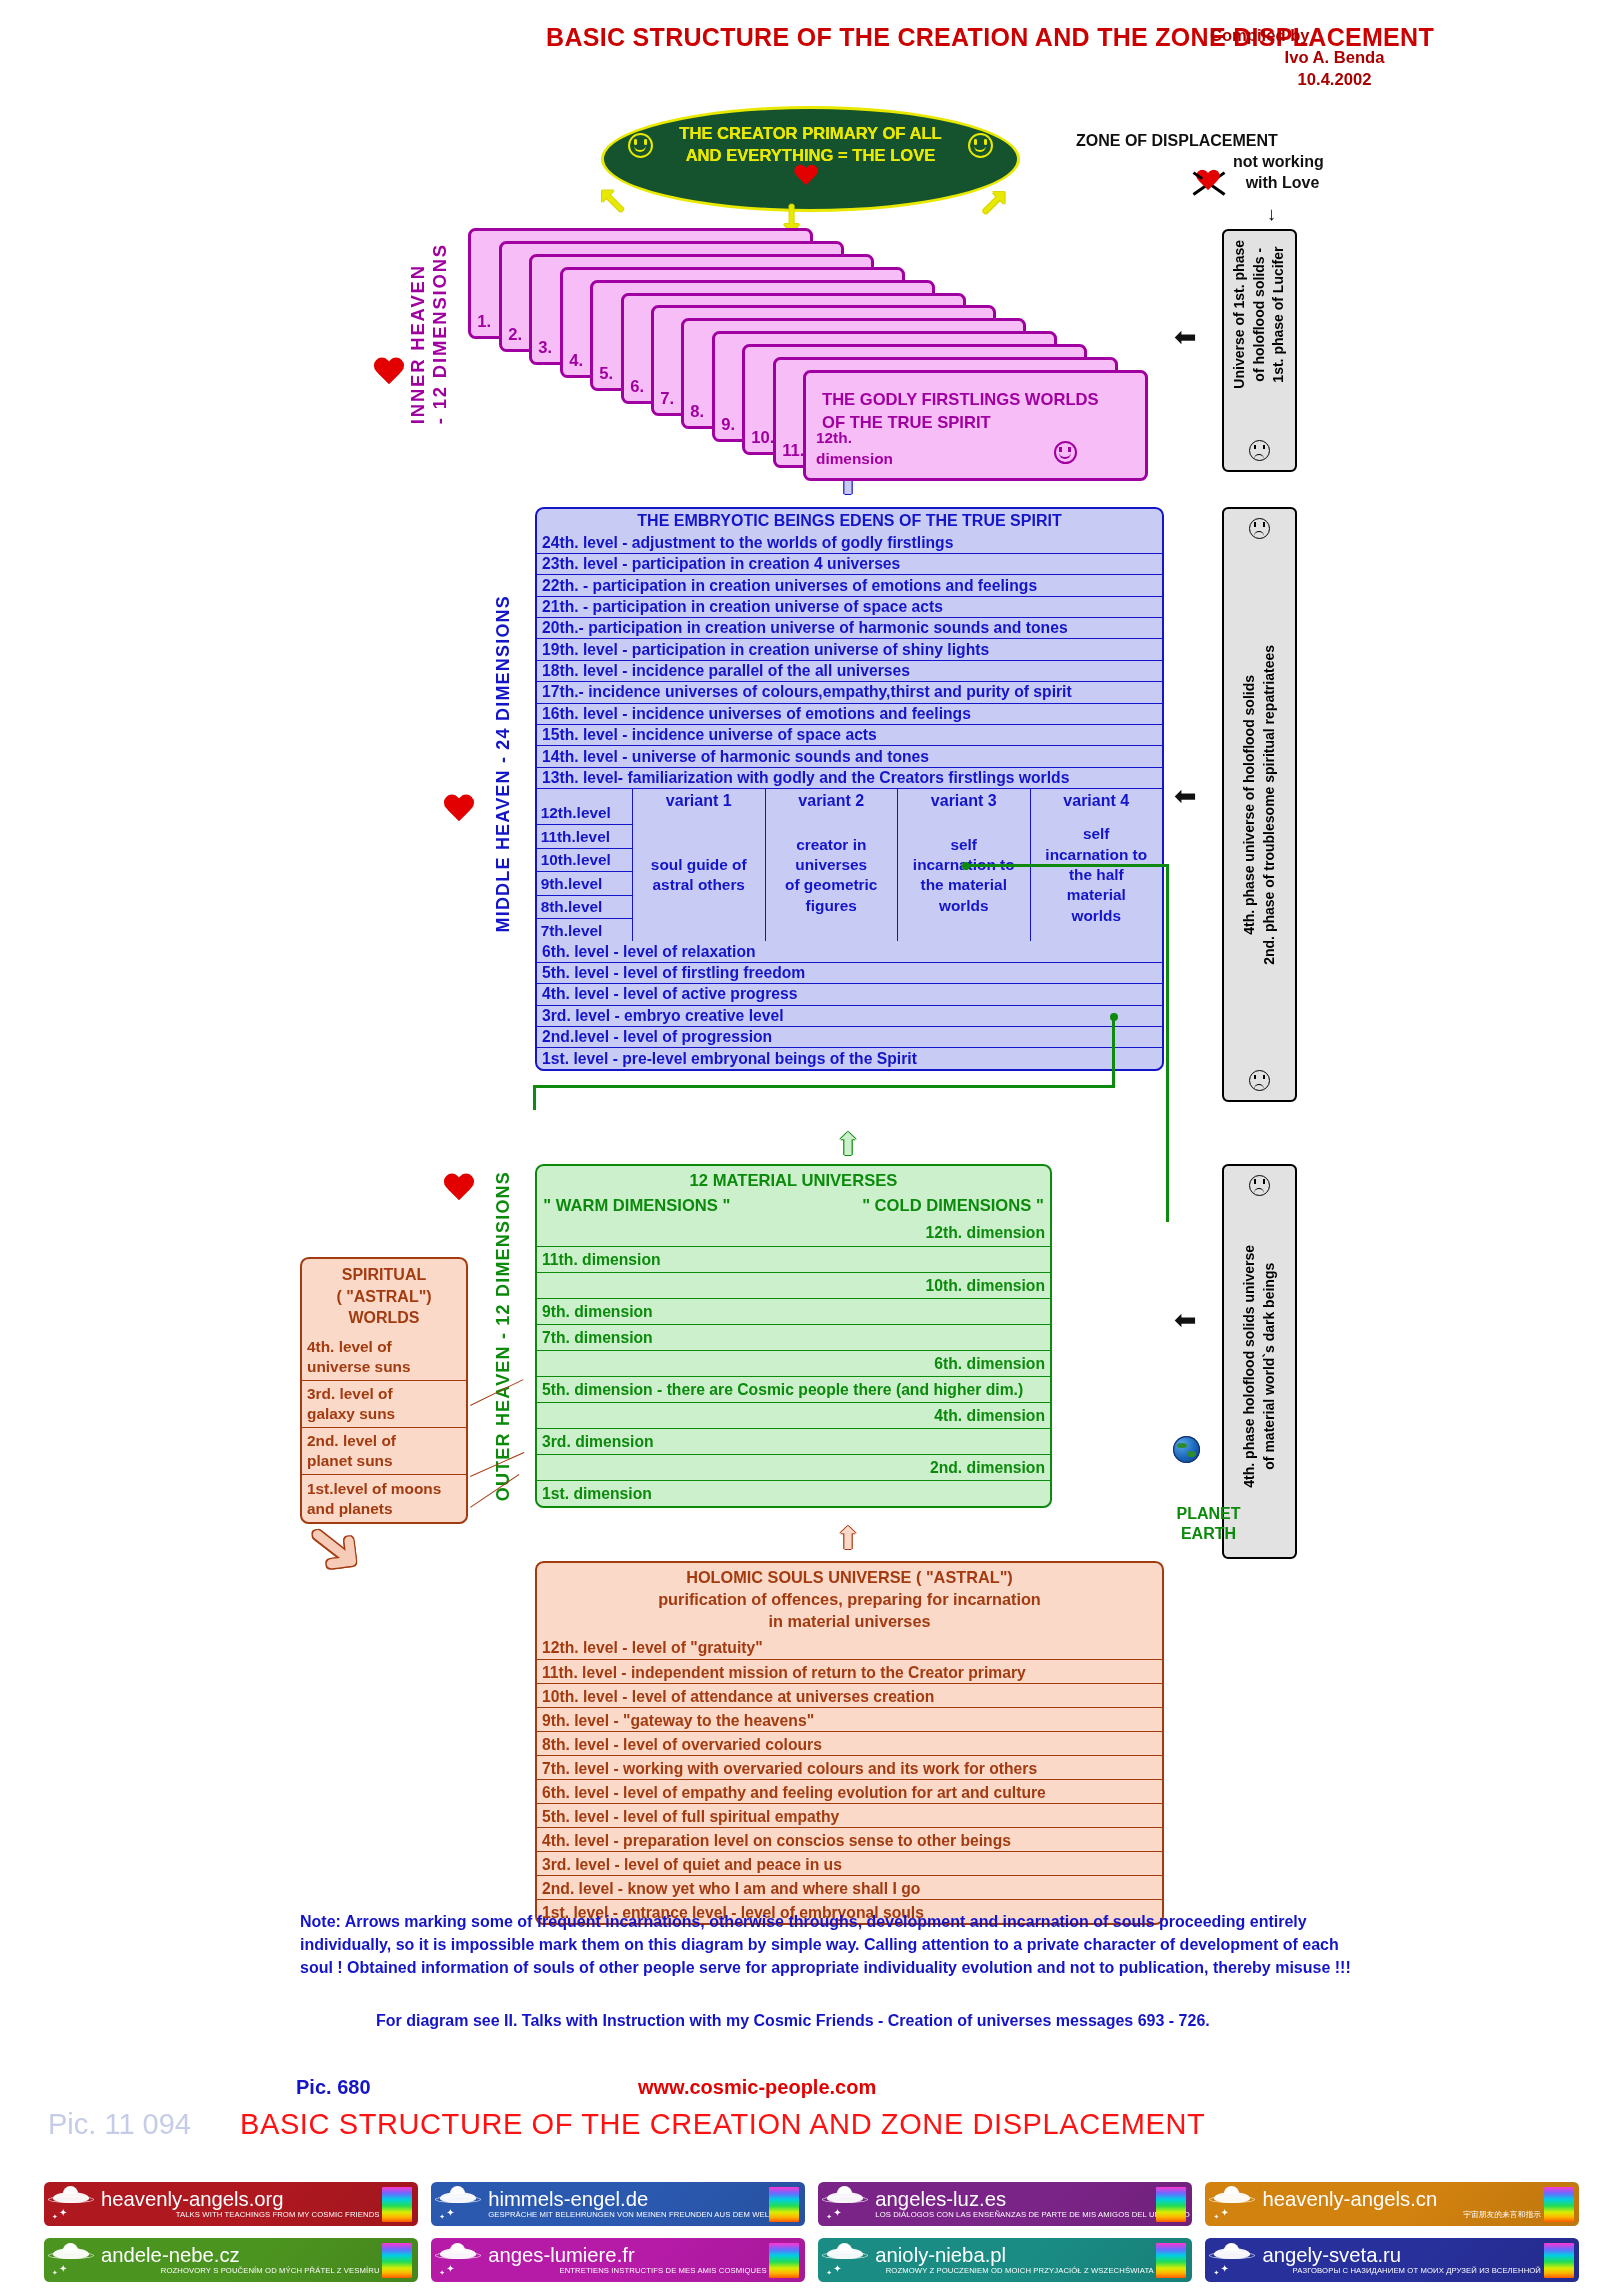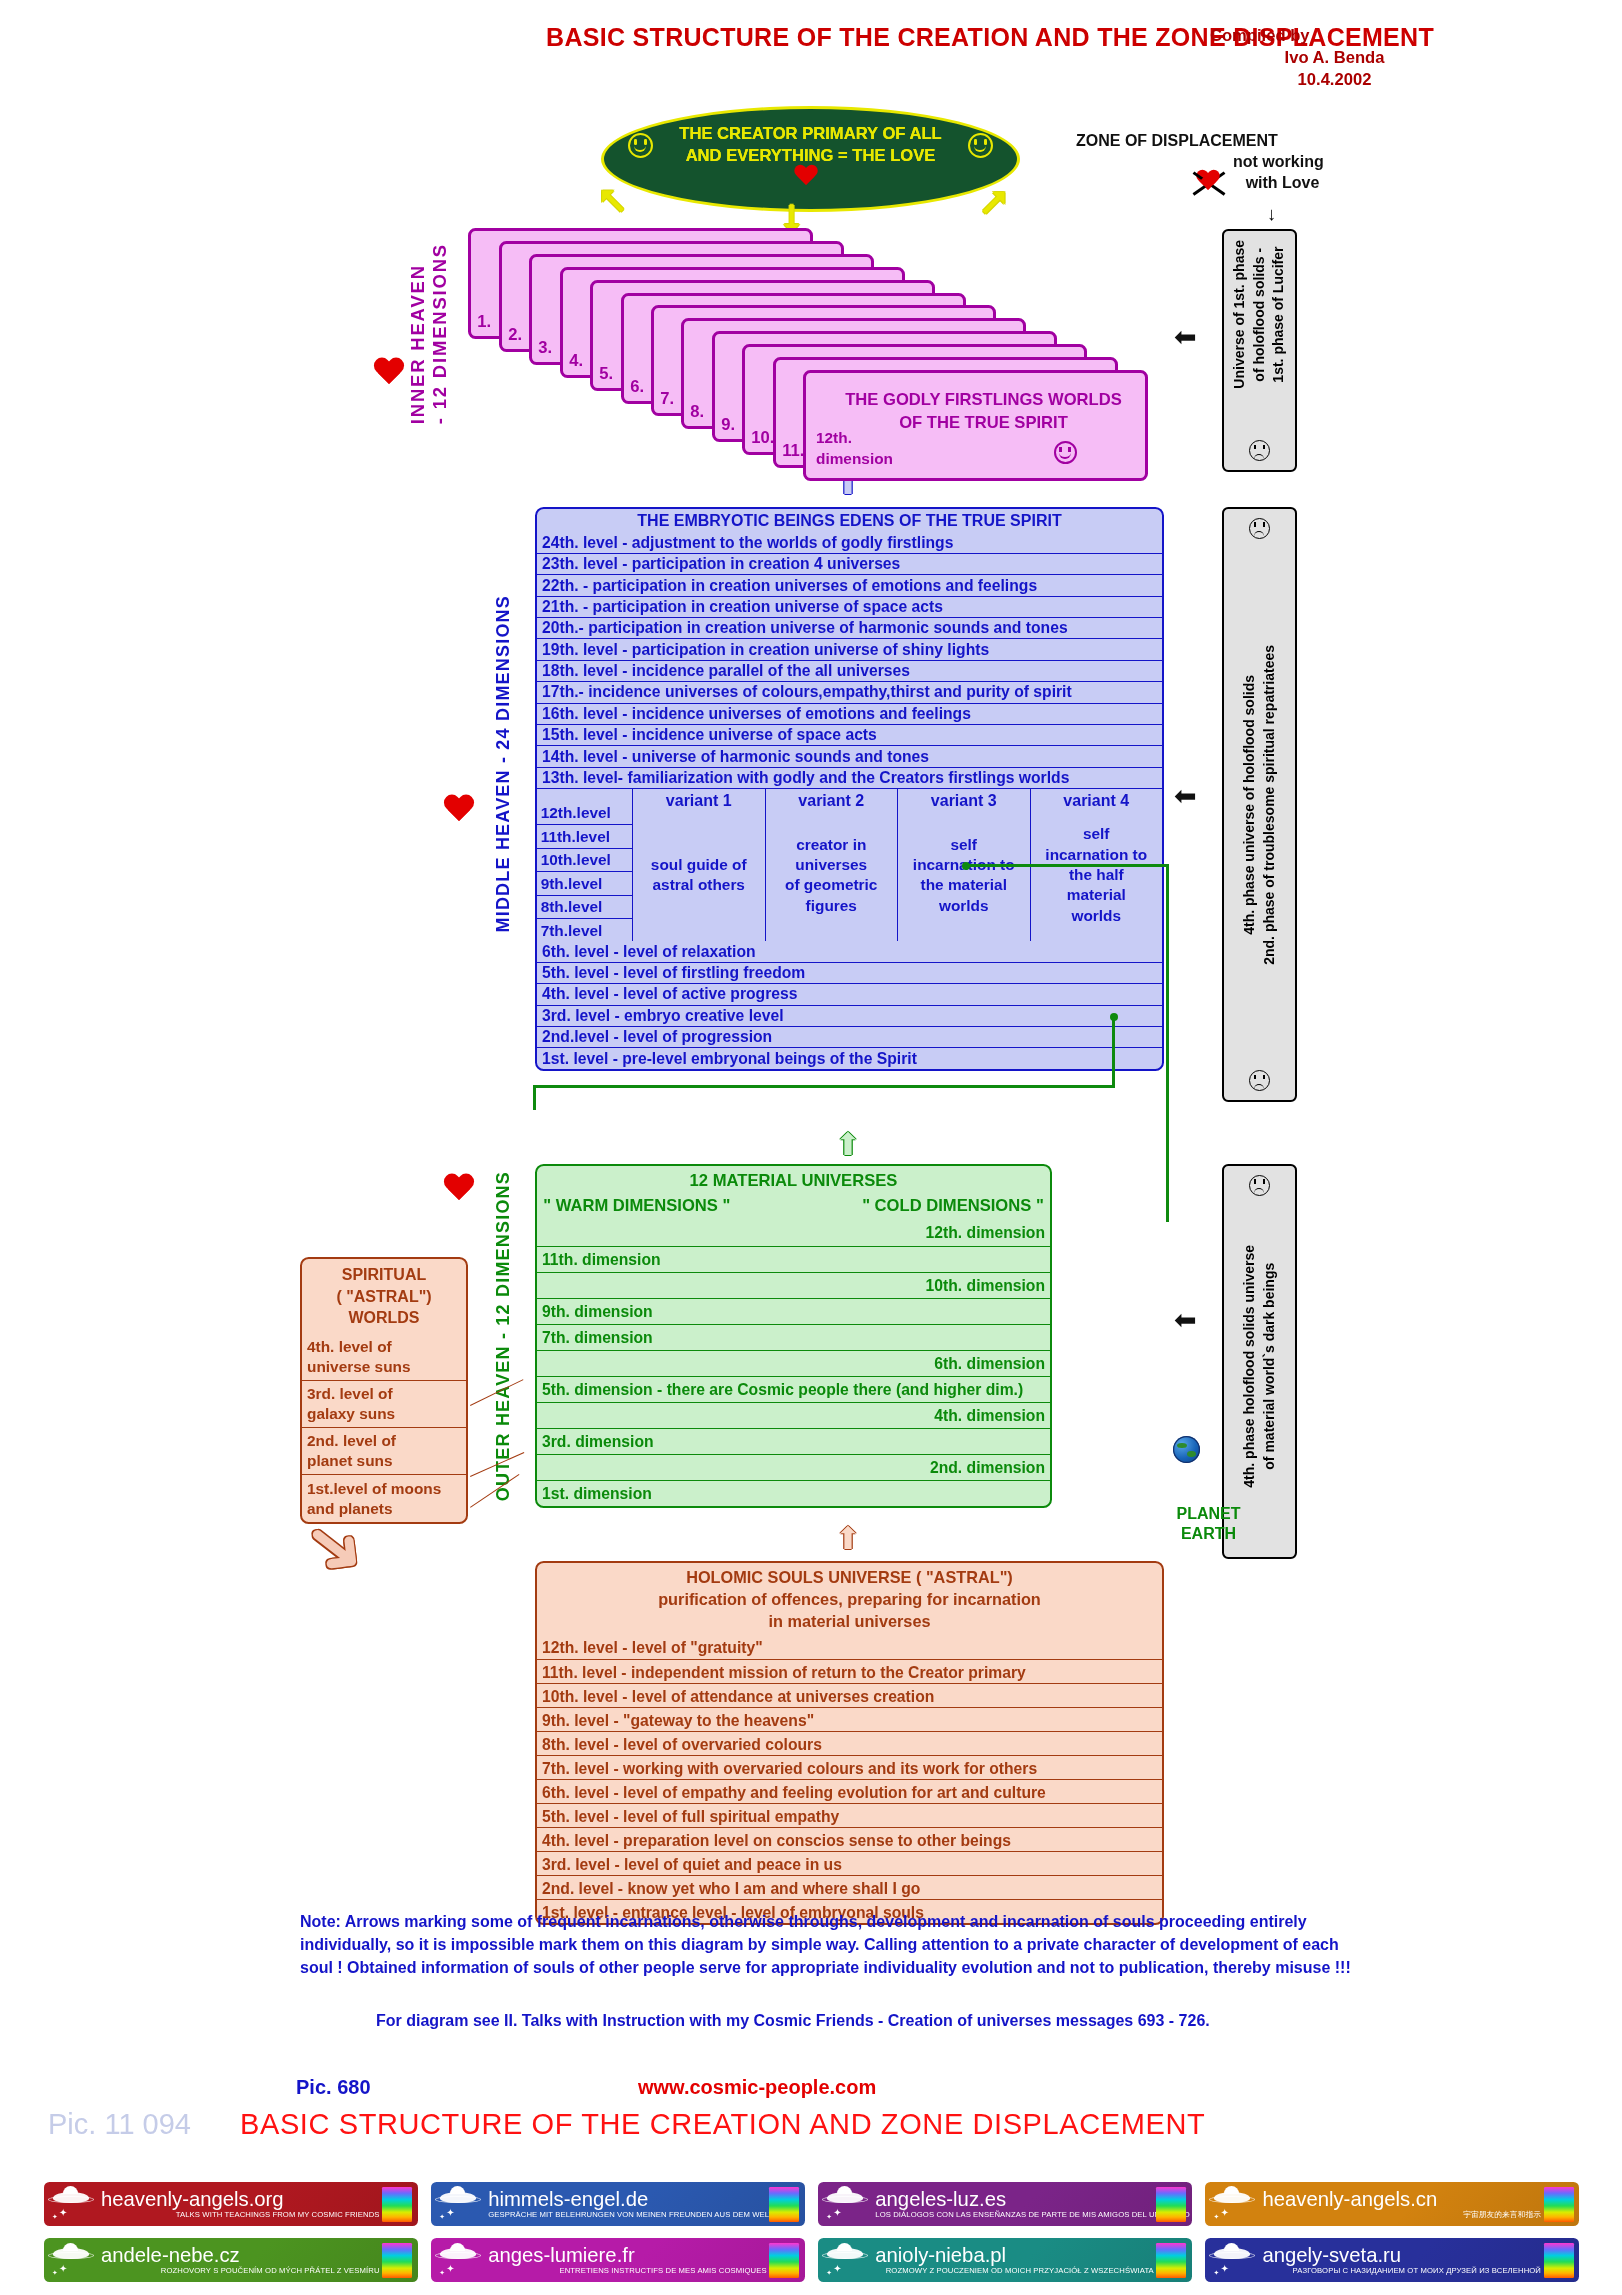--- a/index.html
+++ b/index.html
@@ -106,21 +106,21 @@
     font-size:18.5px; font-weight:bold; color:#A100A1; letter-spacing:1.8px; white-space:pre;
   }
   .pcard {
     position:absolute; background:#F6BDF6; border:3.1px solid #A100A1; border-radius:7.4px;
   }
   .pcard .num {
     position:absolute; left:6.2px; bottom:3.7px;
     font-size:16.6px; font-weight:bold; color:#A100A1;
   }
   #pcard-last .headline {
-    position:absolute; left:16px; right:0; top:16px; text-align:center;
+    position:absolute; left:16px; right:0; top:16px; text-align:left;
     font-size:16.6px; font-weight:bold; color:#A100A1; line-height:1.38;
   }
   #pcard-last .dimlabel {
     position:absolute; left:10px; bottom:8.6px; font-size:15.4px; font-weight:bold;
     color:#A100A1; line-height:1.35;
   }
   #pcard-smiley { position:absolute; right:68px; bottom:13.6px; width:23.4px; height:23.4px;
     border:2.5px solid #A100A1; border-radius:50%;}
   #pcard-smiley::before, #pcard-smiley::after {
     content:""; position:absolute; width:3.1px; height:5.5px; background:#A100A1; top:3.7px;}

